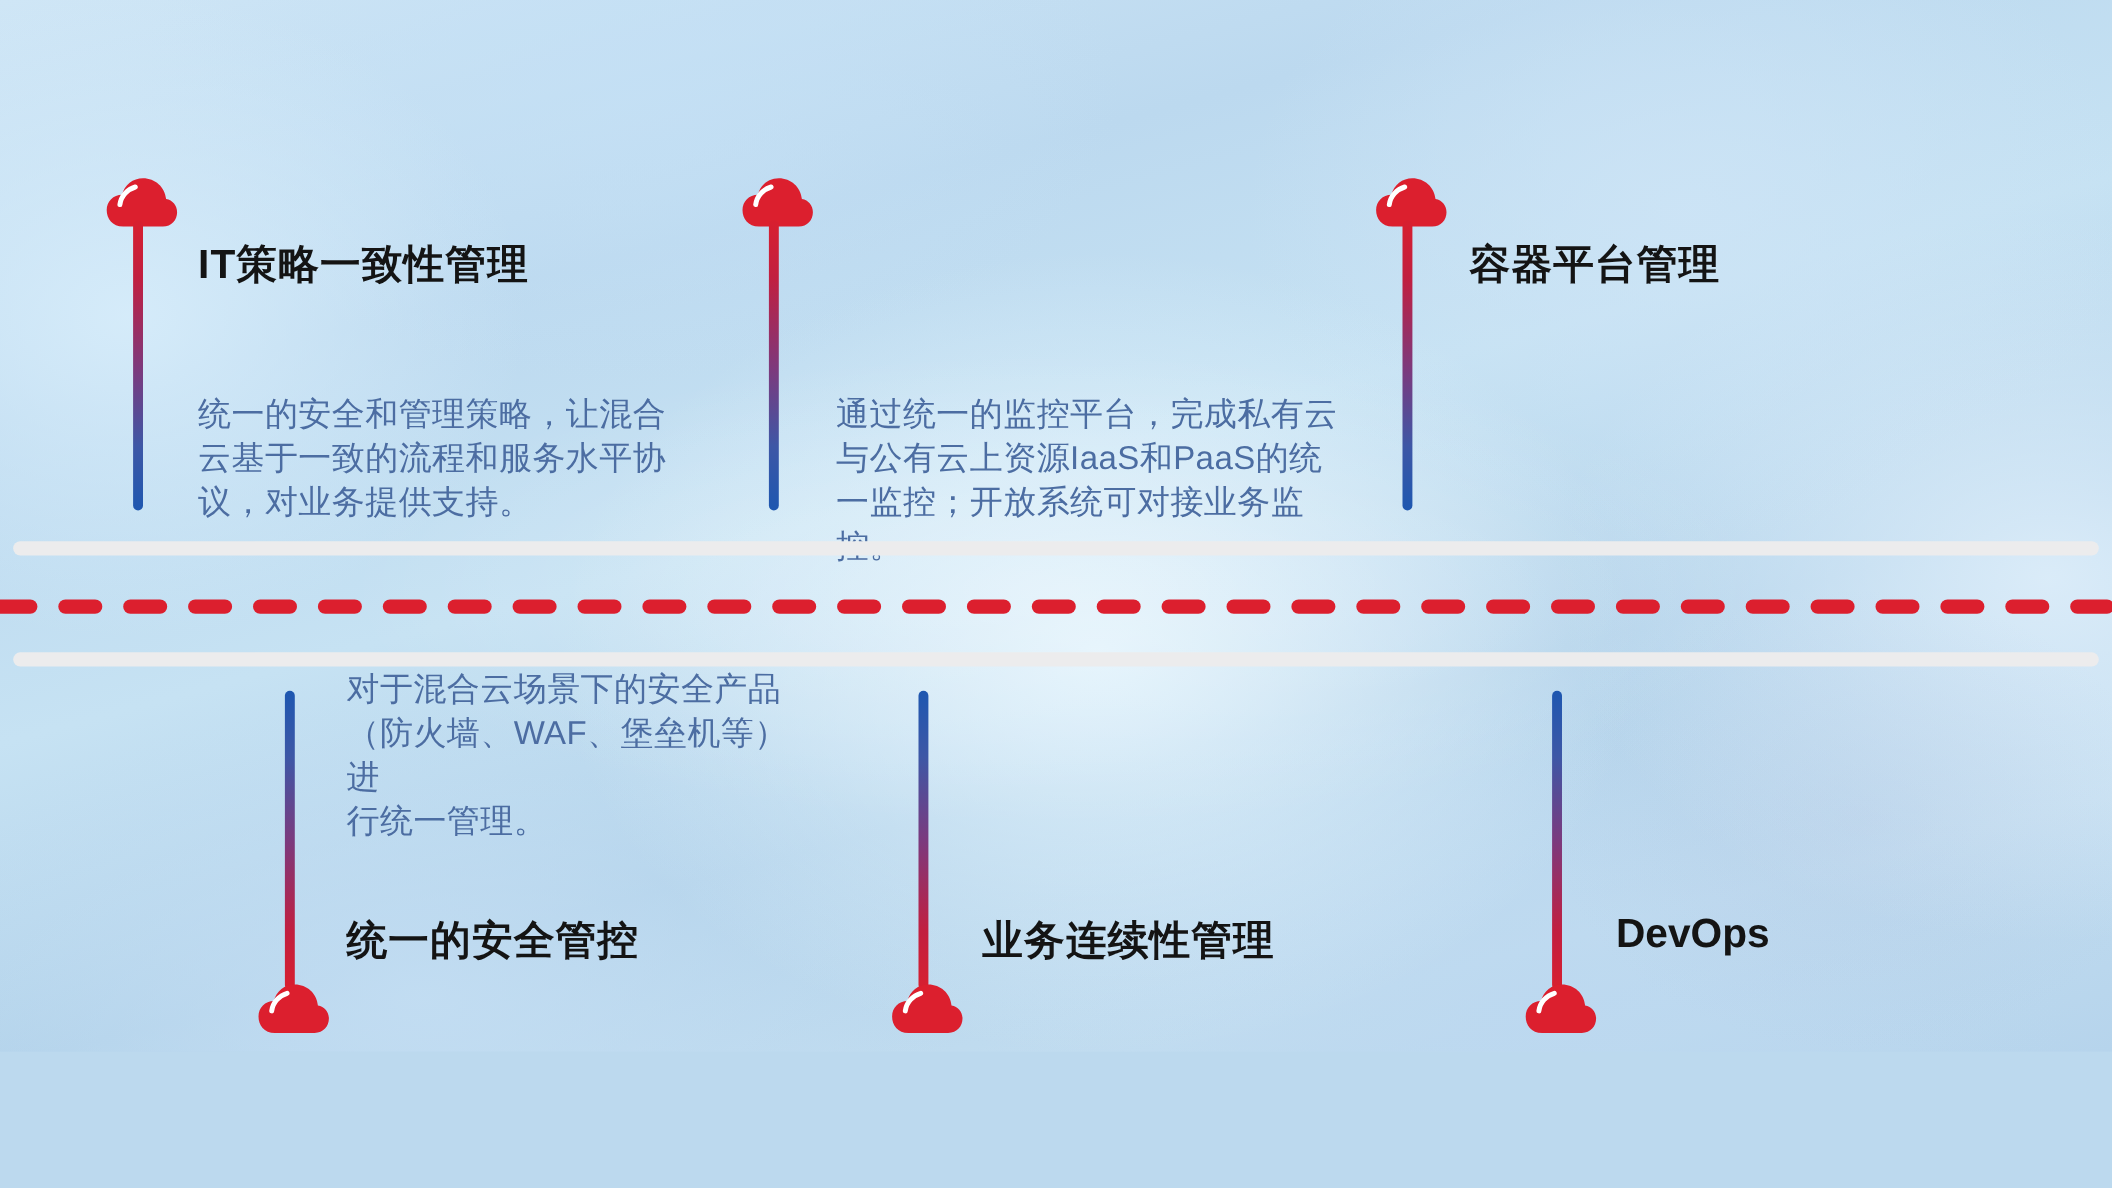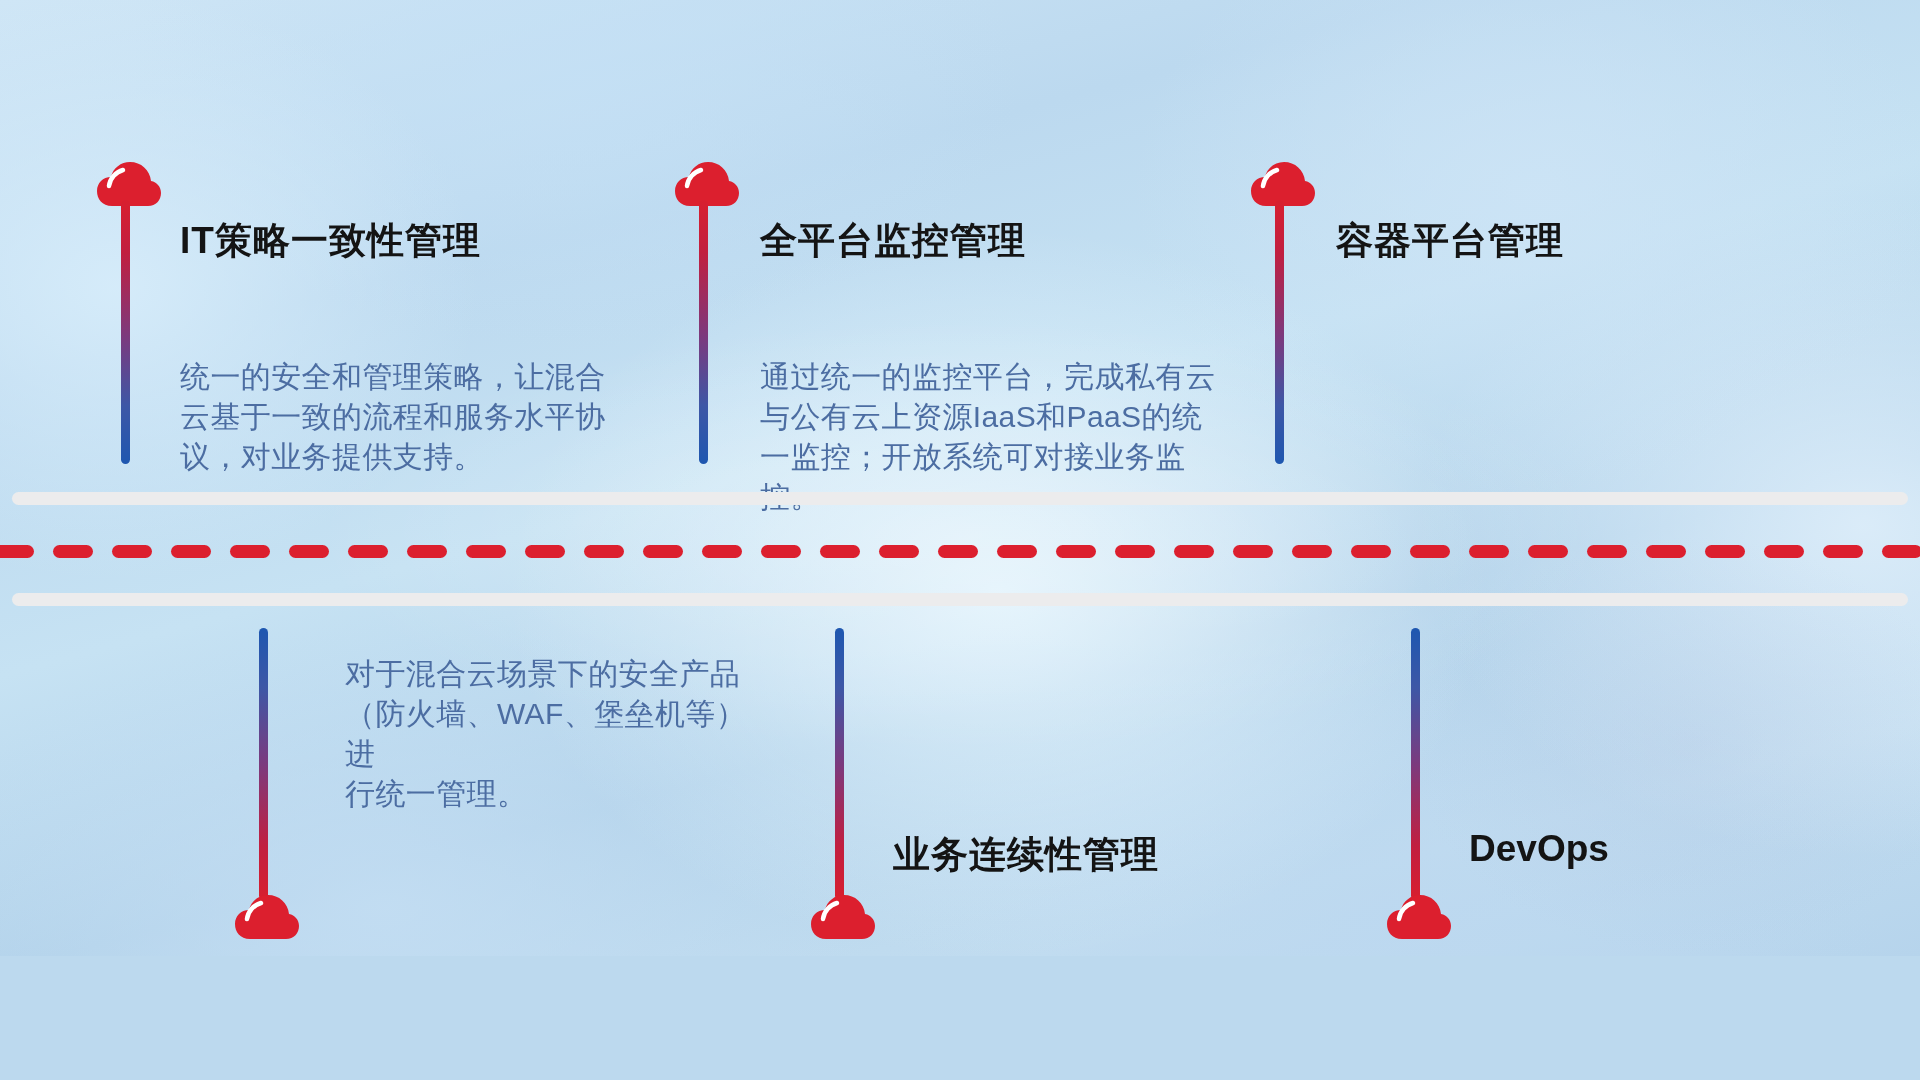--- a/index.html
+++ b/index.html
@@ -82,21 +82,20 @@
 云基于一致的流程和服务水平协
 议，对业务提供支持。</div>
 
   <div class="cloud" style="left:674px; top:160px;">
     <svg viewBox="0 0 66 48" xmlns="http://www.w3.org/2000/svg">
       <path d="M16 46 C6 46 1 39 1 31 C1 23 7 17 15 17 C17 8 25 2 34 2 C45 2 54 10 55 21 C61 22 65 27 65 33 C65 40 60 46 52 46 Z" fill="#dc1f2e"></path>
       <path d="M13 26 C14 18 20 12 27 10" stroke="#ffffff" stroke-width="4.5" stroke-linecap="round" fill="none"></path>
     </svg>
   </div>
   <div class="stem down" style="left:699px; top:200px; height:264px;"></div>
-  <div class="title" style="left:760px; top:216px;">全平台监控管理</div>
   <div class="body" style="left:760px; top:357px; width:460px;">通过统一的监控平台，完成私有云
 与公有云上资源IaaS和PaaS的统
 一监控；开放系统可对接业务监控。</div>
 
   <div class="cloud" style="left:1250px; top:160px;">
     <svg viewBox="0 0 66 48" xmlns="http://www.w3.org/2000/svg">
       <path d="M16 46 C6 46 1 39 1 31 C1 23 7 17 15 17 C17 8 25 2 34 2 C45 2 54 10 55 21 C61 22 65 27 65 33 C65 40 60 46 52 46 Z" fill="#dc1f2e"></path>
       <path d="M13 26 C14 18 20 12 27 10" stroke="#ffffff" stroke-width="4.5" stroke-linecap="round" fill="none"></path>
     </svg>
   </div>
@@ -135,23 +134,24 @@
       <div class="seg" style="left: 1587px; width: 40px; background: rgb(220, 31, 46);"></div>
       <div class="seg" style="left: 1646px; width: 40px; background: rgb(220, 31, 46);"></div>
       <div class="seg" style="left: 1705px; width: 40px; background: rgb(220, 31, 46);"></div>
       <div class="seg" style="left: 1764px; width: 40px; background: rgb(220, 31, 46);"></div>
       <div class="seg" style="left: 1823px; width: 40px; background: rgb(220, 31, 46);"></div>
       <div class="seg" style="left: 1882px; width: 40px; background: rgb(220, 31, 46);"></div>
     </div>
   <div class="rail bot"></div>
 
   <div class="stem up" style="left:259px; top:628px; height:272px;"></div>
-  <div class="body" style="left:315px; top:654px; width:430px;margin-left:30px;">对于混合云场景下的安全产品
+  <div class="body" style="left:315px; top:607px; width:430px;">对于混合云场景下的安全产品
 （防火墙、WAF、堡垒机等）进
 行统一管理。</div>
+  <div class="title" style="left:315px; top:830px;">统一的安全管控</div>
   <div class="cloud" style="left:234px; top:893px;">
     <svg viewBox="0 0 66 48" xmlns="http://www.w3.org/2000/svg">
       <path d="M16 46 C6 46 1 39 1 31 C1 23 7 17 15 17 C17 8 25 2 34 2 C45 2 54 10 55 21 C61 22 65 27 65 33 C65 40 60 46 52 46 Z" fill="#dc1f2e"></path>
       <path d="M13 26 C14 18 20 12 27 10" stroke="#ffffff" stroke-width="4.5" stroke-linecap="round" fill="none"></path>
     </svg>
   </div>
 
   <div class="stem up" style="left:835px; top:628px; height:272px;"></div>
   <div class="title" style="left:893px; top:830px;">业务连续性管理</div>
   <div class="cloud" style="left:810px; top:893px;">

